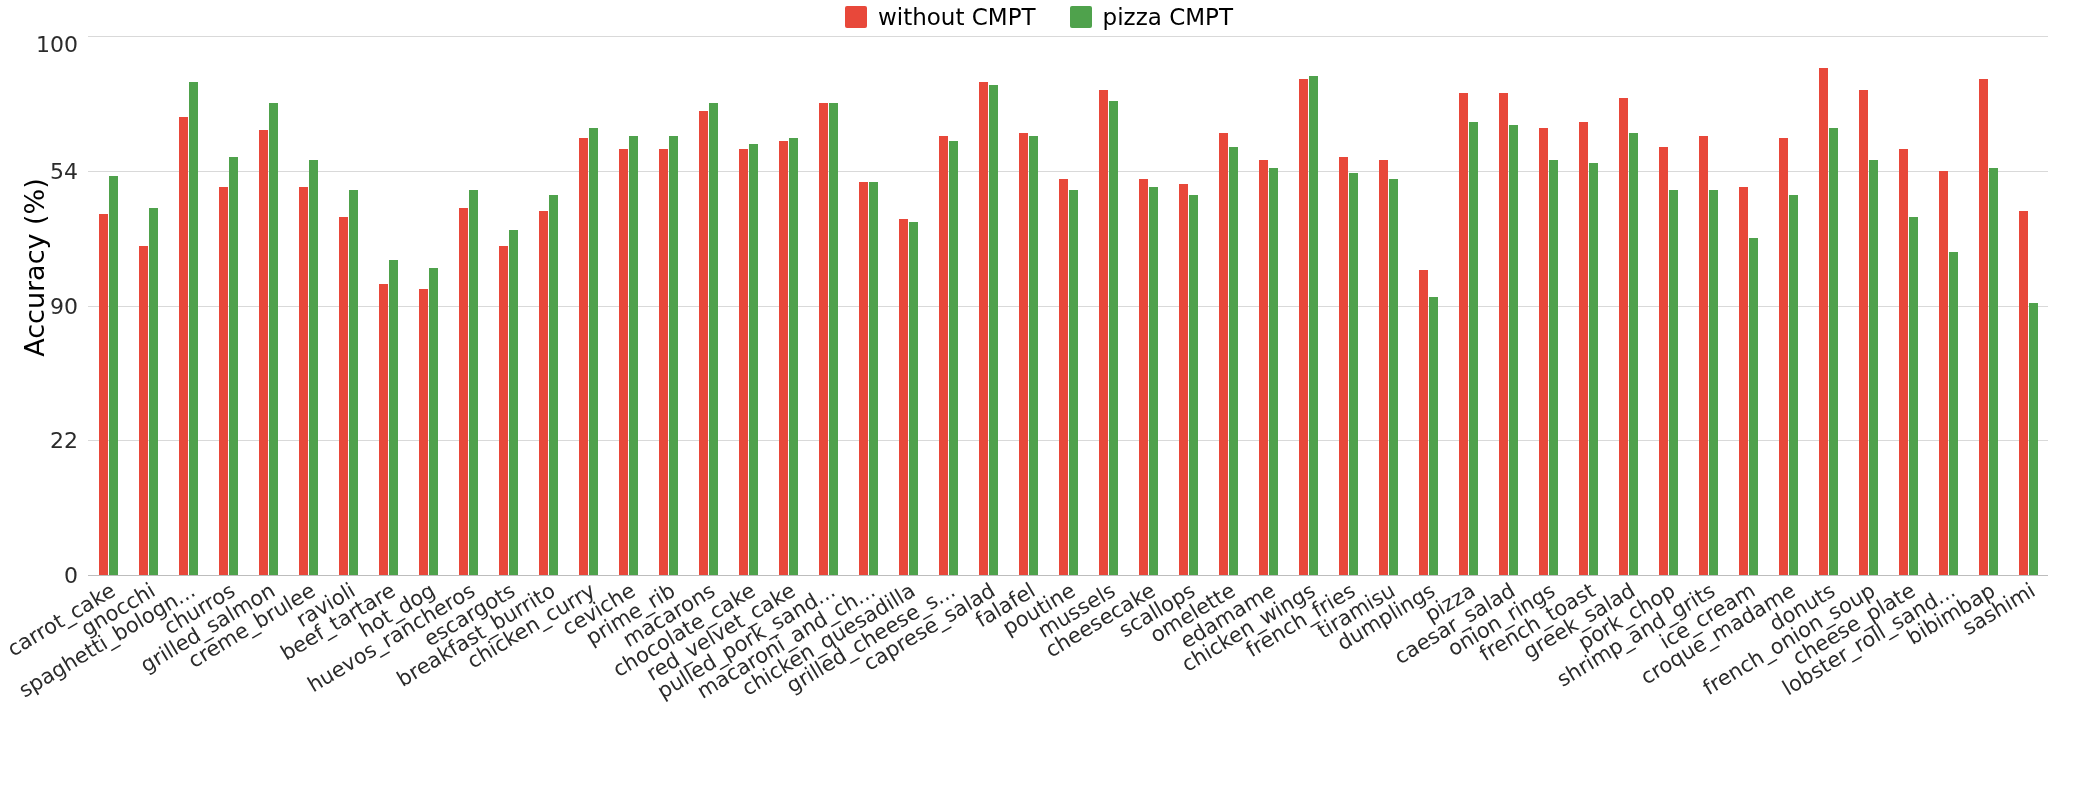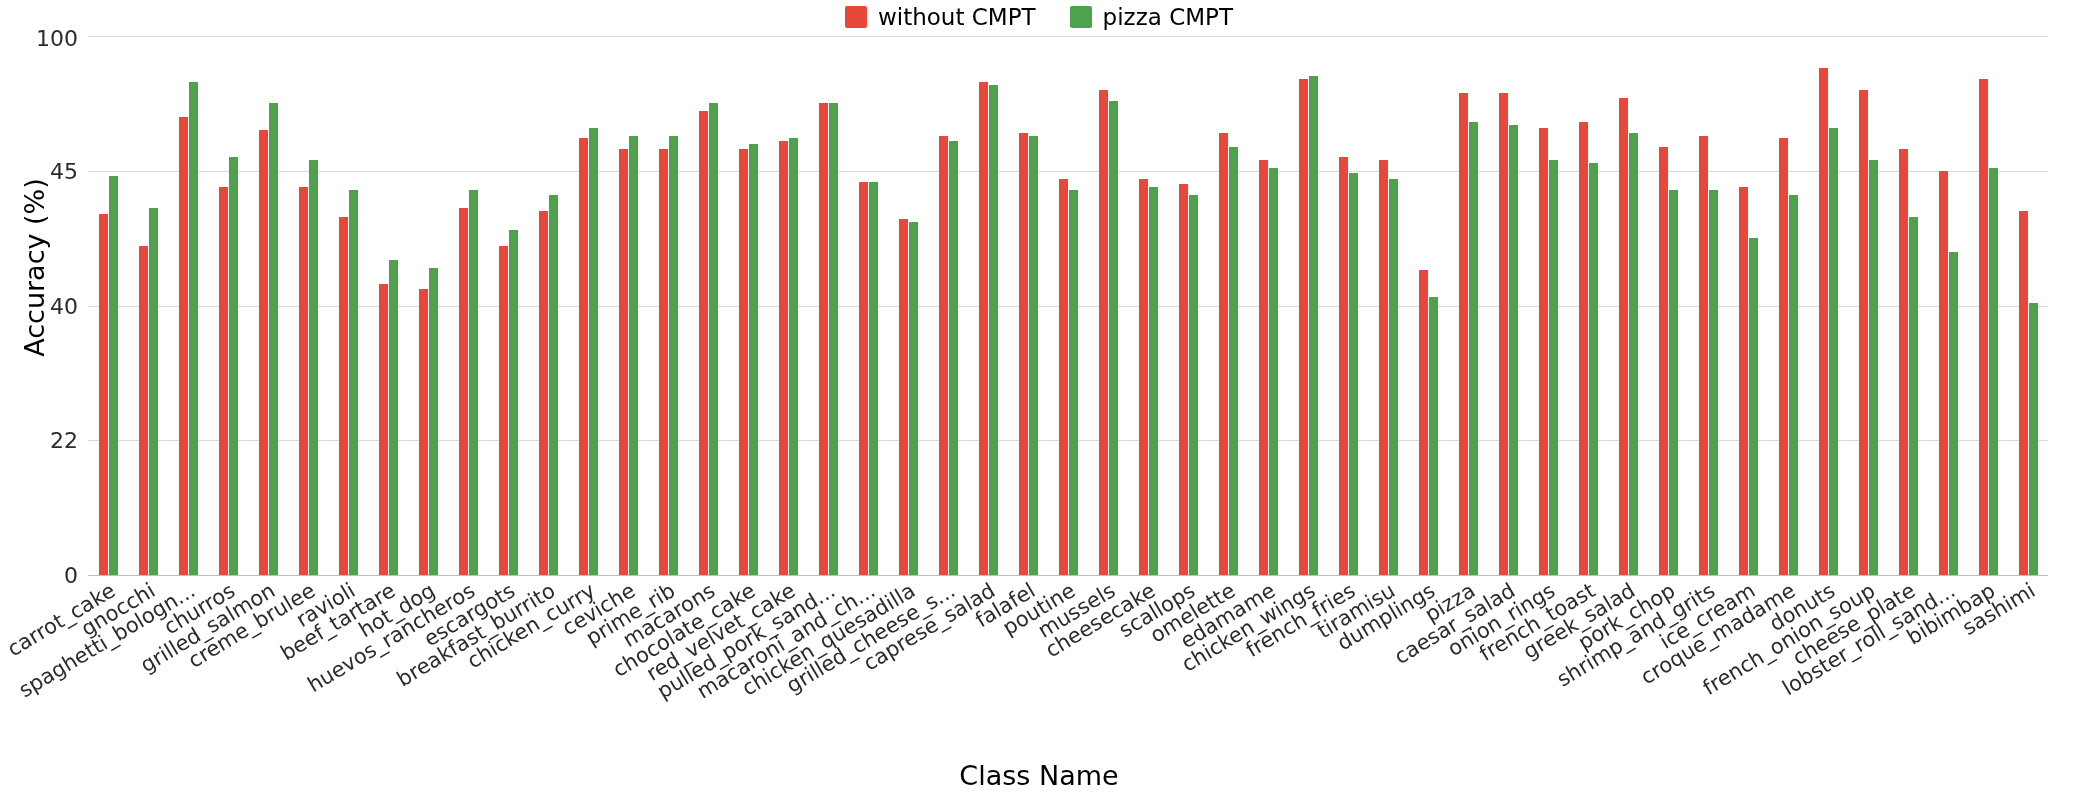--- a/index.html
+++ b/index.html
@@ -152,23 +152,23 @@
       <div class="legend-entry">
         <div class="legend-swatch" style="background: rgb(79, 162, 76);"></div>
         <div class="legend-label">pizza CMPT</div>
       </div>
     </div>
 
   <div id="yaxis">
     <div id="ylabel">Accuracy (%)</div>
   <div class="ytick" style="top: 539px;">0</div>
       <div class="ytick" style="top: 404.25px;">22</div>
-      <div class="ytick" style="top: 269.5px;">40</div>
-      <div class="ytick" style="top: 134.75px;">45</div>
-      <div class="ytick" style="top: 2px;">100</div>
+      <div class="ytick" style="top: 269.5px;">90</div>
+      <div class="ytick" style="top: 134.75px;">54</div>
+      <div class="ytick" style="top: 8px;">100</div>
     </div>
 
   <div id="plot">
     <div id="grid">
         <div class="gridline zero" style="top: 539px;"></div>
         <div class="gridline" style="top: 404.25px;"></div>
         <div class="gridline" style="top: 269.5px;"></div>
         <div class="gridline" style="top: 134.75px;"></div>
         <div class="gridline" style="top: 0px;"></div>
       </div>
@@ -514,15 +514,14 @@
       <div class="xtick">
         <span>lobster_roll_sand...</span>
       </div>
       <div class="xtick">
         <span>bibimbap</span>
       </div>
       <div class="xtick">
         <span>sashimi</span>
       </div>
     </div>
-  <div id="xlabel">Class Name</div>
 
 </div>
 
 </body></html>

